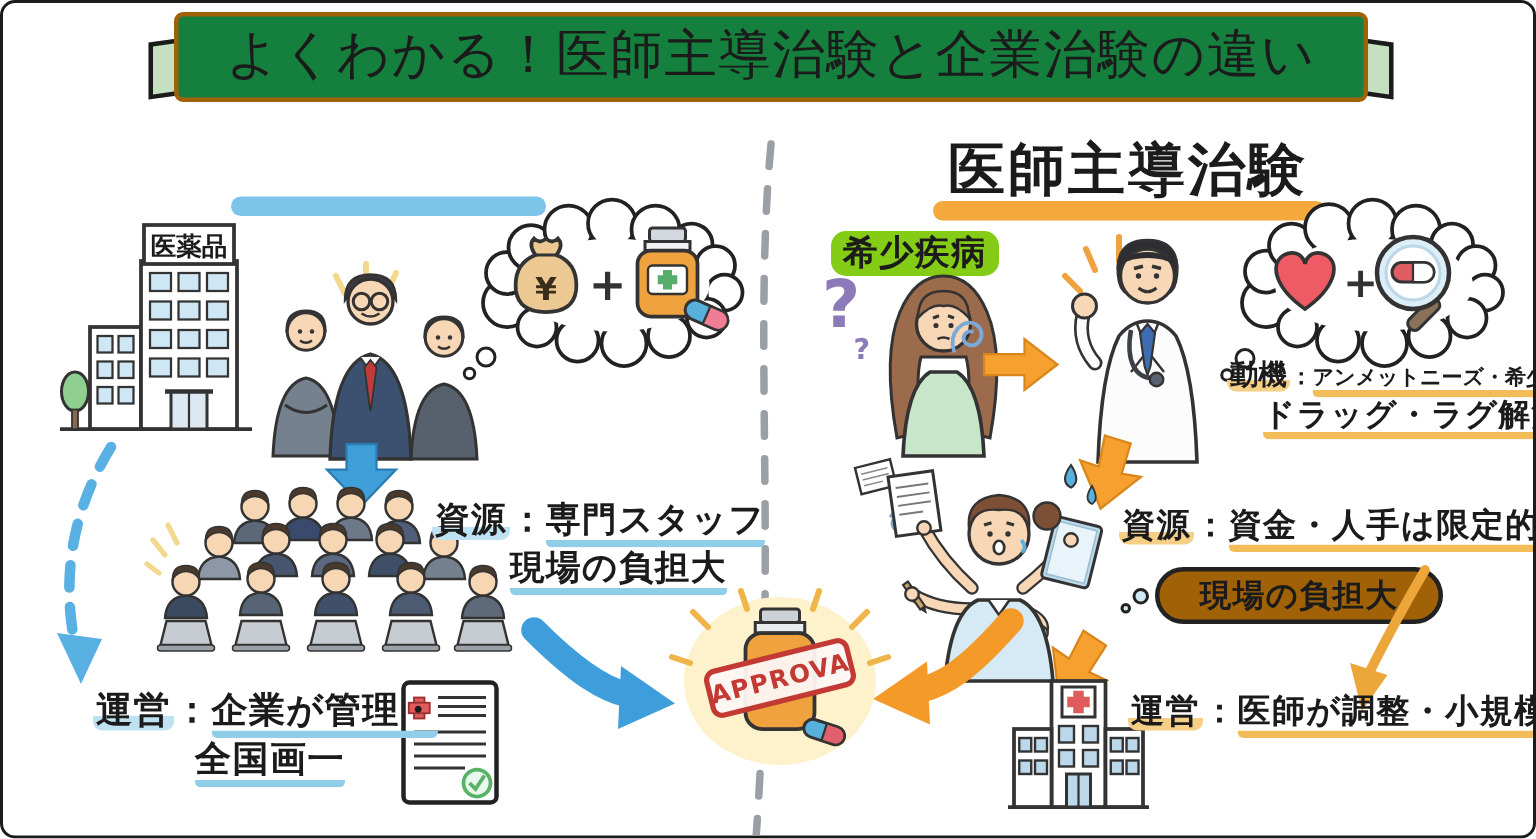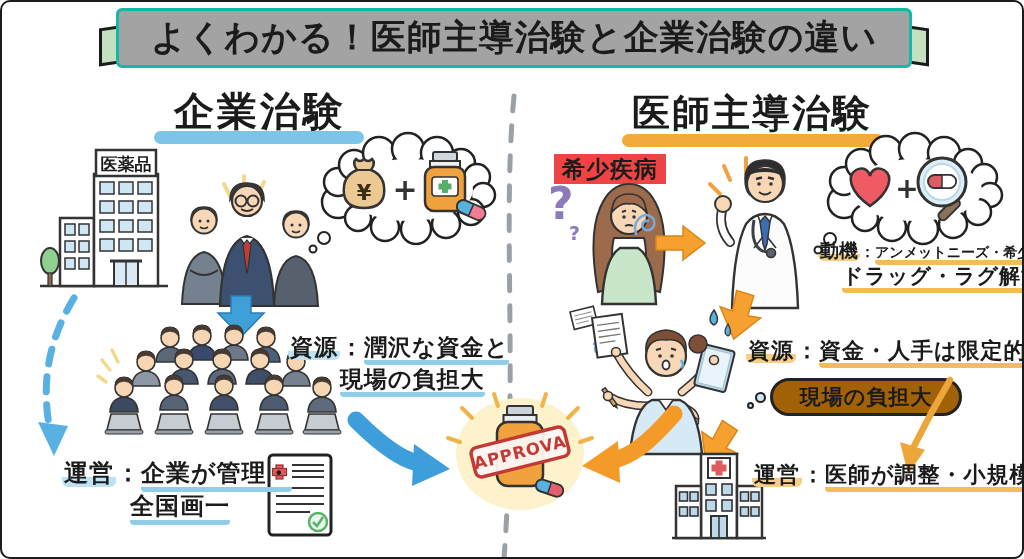--- a/index.html
+++ b/index.html
@@ -7,45 +7,44 @@
   .stage{position:relative;width:1024px;height:559px;background:#fff;border:2px solid #1b1b1b;
     border-radius:10px;overflow:hidden;font-family:"DejaVu Sans",sans-serif;color:#1b1b1b}
   .abs{position:absolute}
   svg{overflow:visible;display:block}
   .tline{position:absolute;white-space:nowrap;font-weight:bold;color:#1b1b1b;letter-spacing:1px;line-height:1.15}
   .lab-b{background:linear-gradient(transparent 66%,#bfe2f2 66%);border-radius:6px;padding:0 2px}
   .u-b{border-bottom:5px solid #8fcde9;border-radius:4px}
   .lab-o{background:linear-gradient(transparent 66%,#f6cf86 66%);border-radius:6px;padding:0 2px}
   .u-o{border-bottom:5px solid #f2bd59;border-radius:4px}
   .hl-y{background:linear-gradient(transparent 56%,#f9e493 56%);border-radius:8px;padding:0 6px}
-  .tag-pink{background:#ef4444;border-radius:0;padding:2px 8px}
+  .tag-pink{background:#84cc16;border-radius:10px;padding:2px 8px}
   .bar{position:absolute;height:13px;border-radius:7px}
-  .banner{position:absolute;left:114px;top:6px;width:796px;height:60px;background:#a3a3a3;
-    border:3px solid #14b8a6;border-radius:6px;text-align:center;line-height:52px;
-    font-size:35px;font-weight:bold;letter-spacing:1px;z-index:3}
+  .banner{position:absolute;left:114px;top:6px;width:796px;height:60px;background:#15803d;
+    border:3px solid #a16207;border-radius:6px;text-align:center;line-height:52px;
+    font-size:35px;font-weight:normal;letter-spacing:1px;z-index:3}
   .tail{position:absolute;width:34px;height:38px;background:#c5e0c0;border:3px solid #1b1b1b;z-index:1}
   .bubble{position:absolute;background:#a16207;border:3px solid #222;border-radius:22px;
     text-align:center;font-weight:bold}
   .mini-bub{position:absolute;background:#cfe9f6;border:2.5px solid #222;border-radius:50%}
   .qmark{position:absolute;color:#8d7ab8;font-weight:bold;line-height:1}
 </style>
 </head>
 <body>
 
 <div class="stage">
 
   <div class="tail" style="left:97px;top:24px;transform:skewY(-8deg)"></div>
   <div class="tail" style="left:893px;top:24px;transform:skewY(8deg)"></div>
   <div class="banner">よくわかる！医師主導治験と企業治験の違い</div>
 
   <svg class="abs" style="left:478px;top:92px" width="64" height="467" viewBox="0 0 64 467">
     <path d="M34 2 C22 130 38 270 24 465" stroke="#9aa0a5" stroke-width="5" stroke-dasharray="15 15" stroke-linecap="round" fill="none"></path>
   </svg>
 
-  <div class="tline" style="left:172px;top:86px;font-size:40px;letter-spacing:3px;z-index:2">企業治験</div>
   <div class="bar" style="left:152px;top:129px;width:210px;background:#7cc5e8"></div>
 
   <svg class="abs" style="left:36px;top:142px" width="134" height="150" viewBox="0 0 134 150">
     <line x1="2" y1="142" x2="130" y2="142" stroke="#333" stroke-width="2.5"></line>
     <g>
       <ellipse cx="12" cy="117" rx="9" ry="13" fill="#8fcf8f" stroke="#333" stroke-width="2"></ellipse>
       <rect x="10" y="129" width="4" height="13" fill="#8a6a4a" stroke="#333" stroke-width="1.2"></rect>
     </g>
     <rect x="22" y="74" width="34" height="68" fill="#fff" stroke="#333" stroke-width="2.5"></rect>
     <g fill="#cfe6f4" stroke="#333" stroke-width="1.5">
@@ -191,21 +190,21 @@
       <use href="#pp" x="178" y="64" style="color:#4c5a72"></use>
     <use href="#pp" x="226" y="66" style="color:#5e6a7a"></use>
     <use href="#lap" x="28" y="96"></use>
       <use href="#lap" x="78" y="96"></use>
       <use href="#lap" x="128" y="96"></use>
     <use href="#lap" x="178" y="96"></use>
       <use href="#lap" x="226" y="96"></use>
   </svg>
 
   <div class="tline" style="left:286px;top:332px;font-size:23px;z-index:2">
-    <span class="lab-b">資源</span><span>：</span><span class="u-b">潤沢な資金と</span>
+    <span class="lab-b">資源</span><span>：</span><span class="u-b">専門スタッフ</span>
   </div>
   <div class="tline" style="left:338px;top:364px;font-size:23px;z-index:2">
     <span class="u-b">現場の負担大</span>
   </div>
 
   <svg class="abs" style="left:28px;top:292px" width="70" height="170" viewBox="0 0 70 170">
     <path d="M44 4 Q6 66 20 136" stroke="#58b1e2" stroke-width="7" stroke-dasharray="15 13" stroke-linecap="round" fill="none"></path>
     <polygon points="8,128 24,162 38,132" fill="#58b1e2"></polygon>
   </svg>
 

